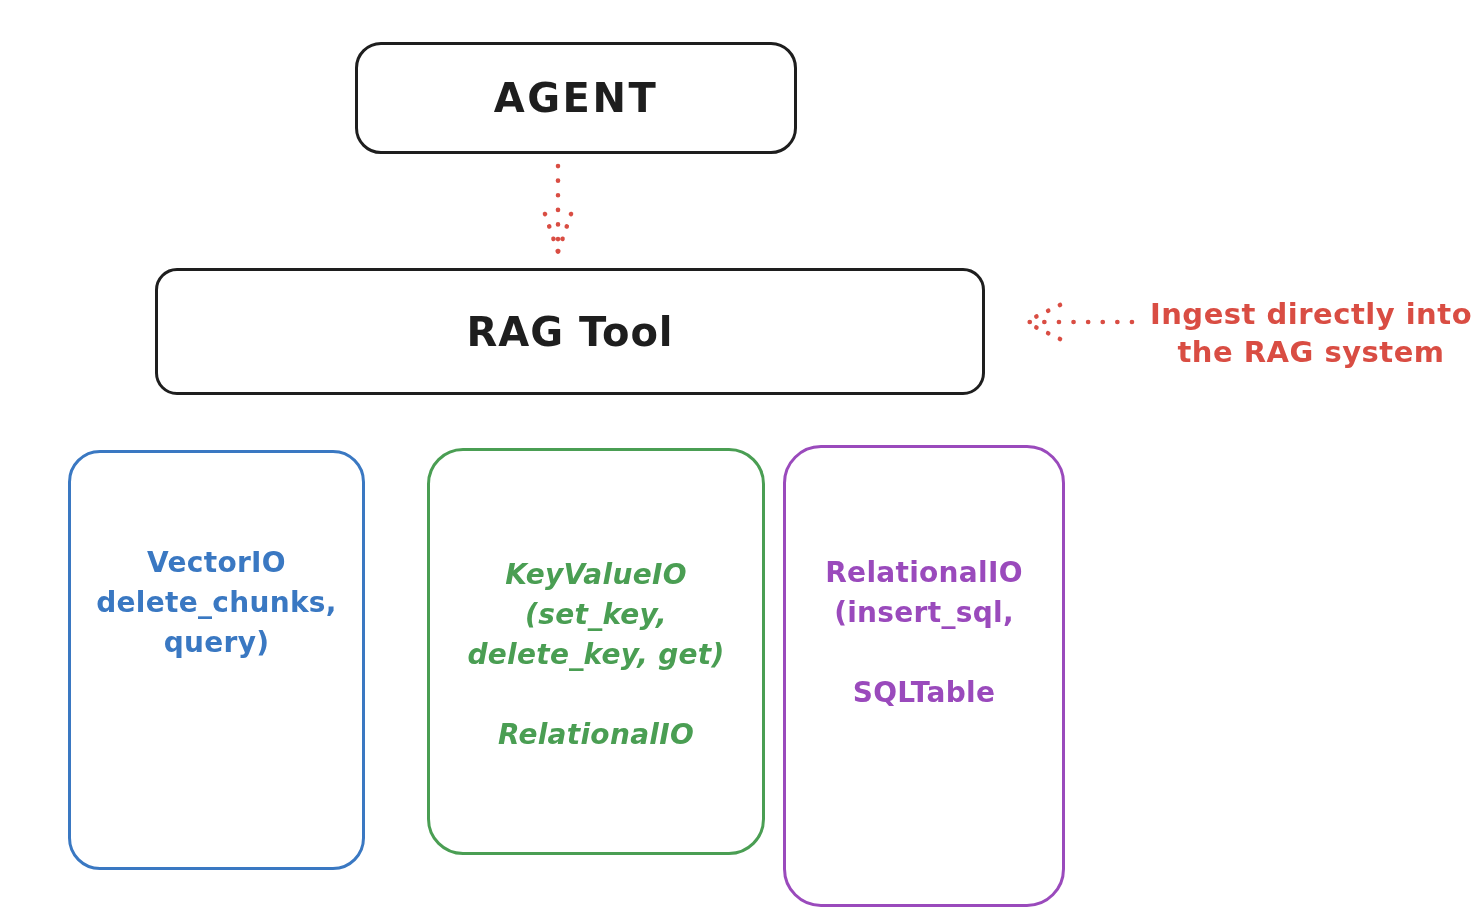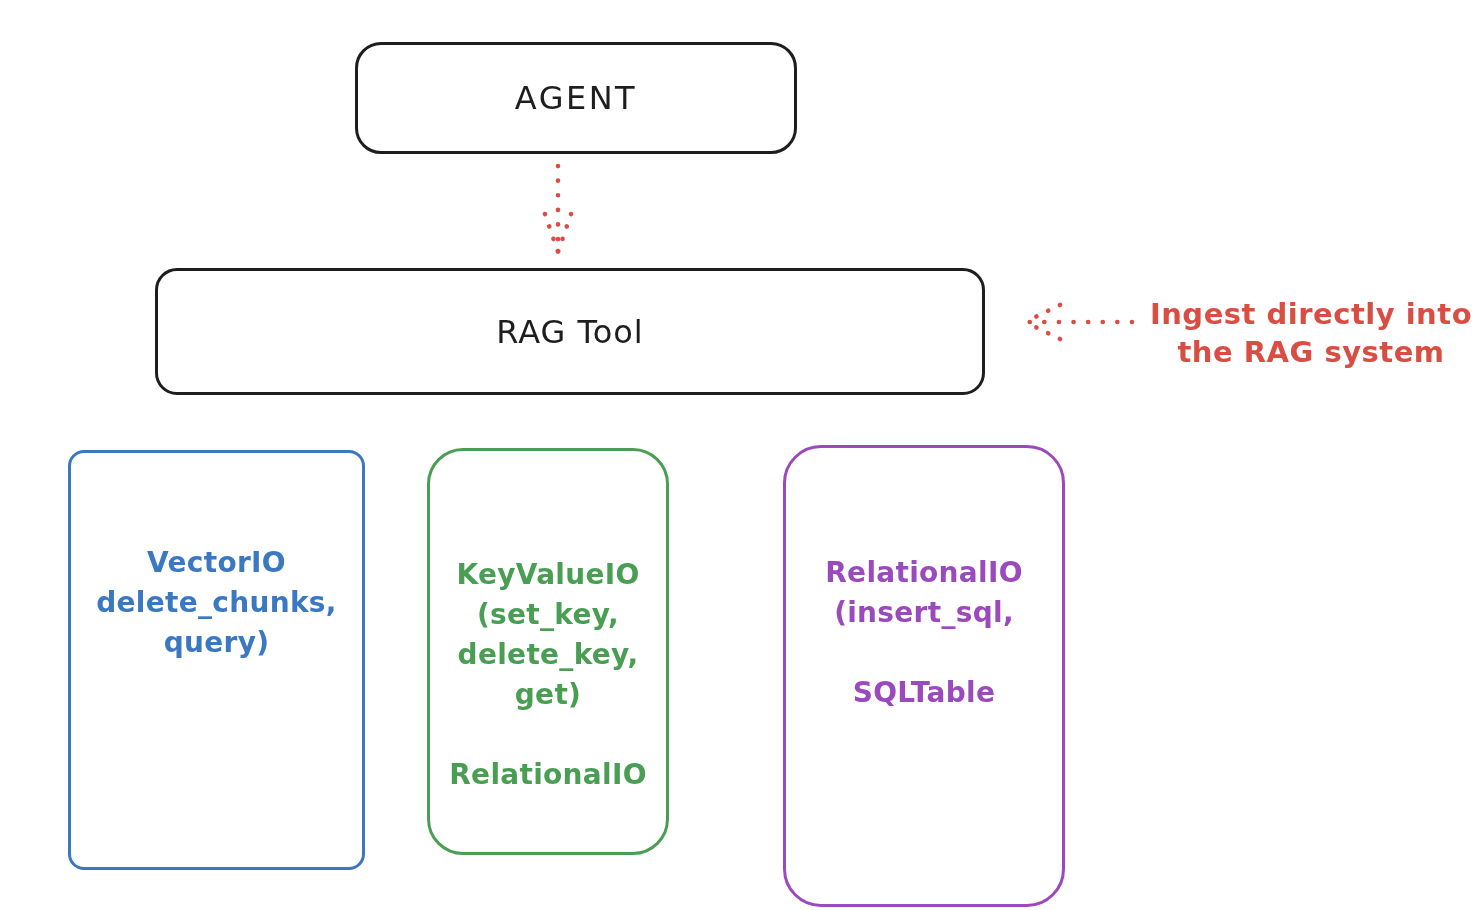--- a/index.html
+++ b/index.html
@@ -21,22 +21,22 @@
     border: 3.5px solid var(--ink);
     border-radius: 26px;
     background: #ffffff;
     display: flex;
     align-items: center;
     justify-content: center;
     box-sizing: border-box;
   }
   .node-box .node-label {
     color: var(--ink);
-    font-size: 32px;
-    font-weight: 400;
+    font-size: 40px;
+    font-weight: 700;
     letter-spacing: 2.5px;
   }
   .agent-box   { left: 355px; top: 42px;  width: 442px; height: 112px; }
   .ragtool-box { left: 155px; top: 268px; width: 830px; height: 127px; border-radius: 22px; }
   .ragtool-box .node-label { letter-spacing: 1px; }
 
   
   .arrow-svg { position: absolute; }
   .arrow-svg path {
     fill: none;
@@ -69,22 +69,22 @@
     border-radius: 34px;
     background: #ffffff;
     box-sizing: border-box;
     color: var(--card-color);
     text-align: center;
     font-size: 28px;
     line-height: 40px;
     font-weight: 600;
     letter-spacing: 0.3px;
   }
-  .card-vector     { left: 68px;  top: 450px; width: 297px; height: 420px; padding-top: 90px;  border-radius: 16px; }
-  .card-keyvalue   { left: 427px; top: 448px; width: 242px; height: 407px; padding-top: 104px; border-radius: 36px; }
+  .card-vector     { left: 68px;  top: 450px; width: 297px; height: 420px; padding-top: 90px;  border-radius: 32px; }
+  .card-keyvalue   { left: 427px; top: 448px; width: 338px; height: 407px; padding-top: 104px; border-radius: 36px; font-style: italic; }
   .card-relational { left: 783px; top: 445px; width: 282px; height: 462px; padding-top: 105px; border-radius: 38px; }
   .index-label { margin-top: 40px; }
 </style>
 </head>
 <body>
 
 <div class="canvas">
 
   <div class="node-box agent-box">
     <span class="node-label">AGENT</span>

